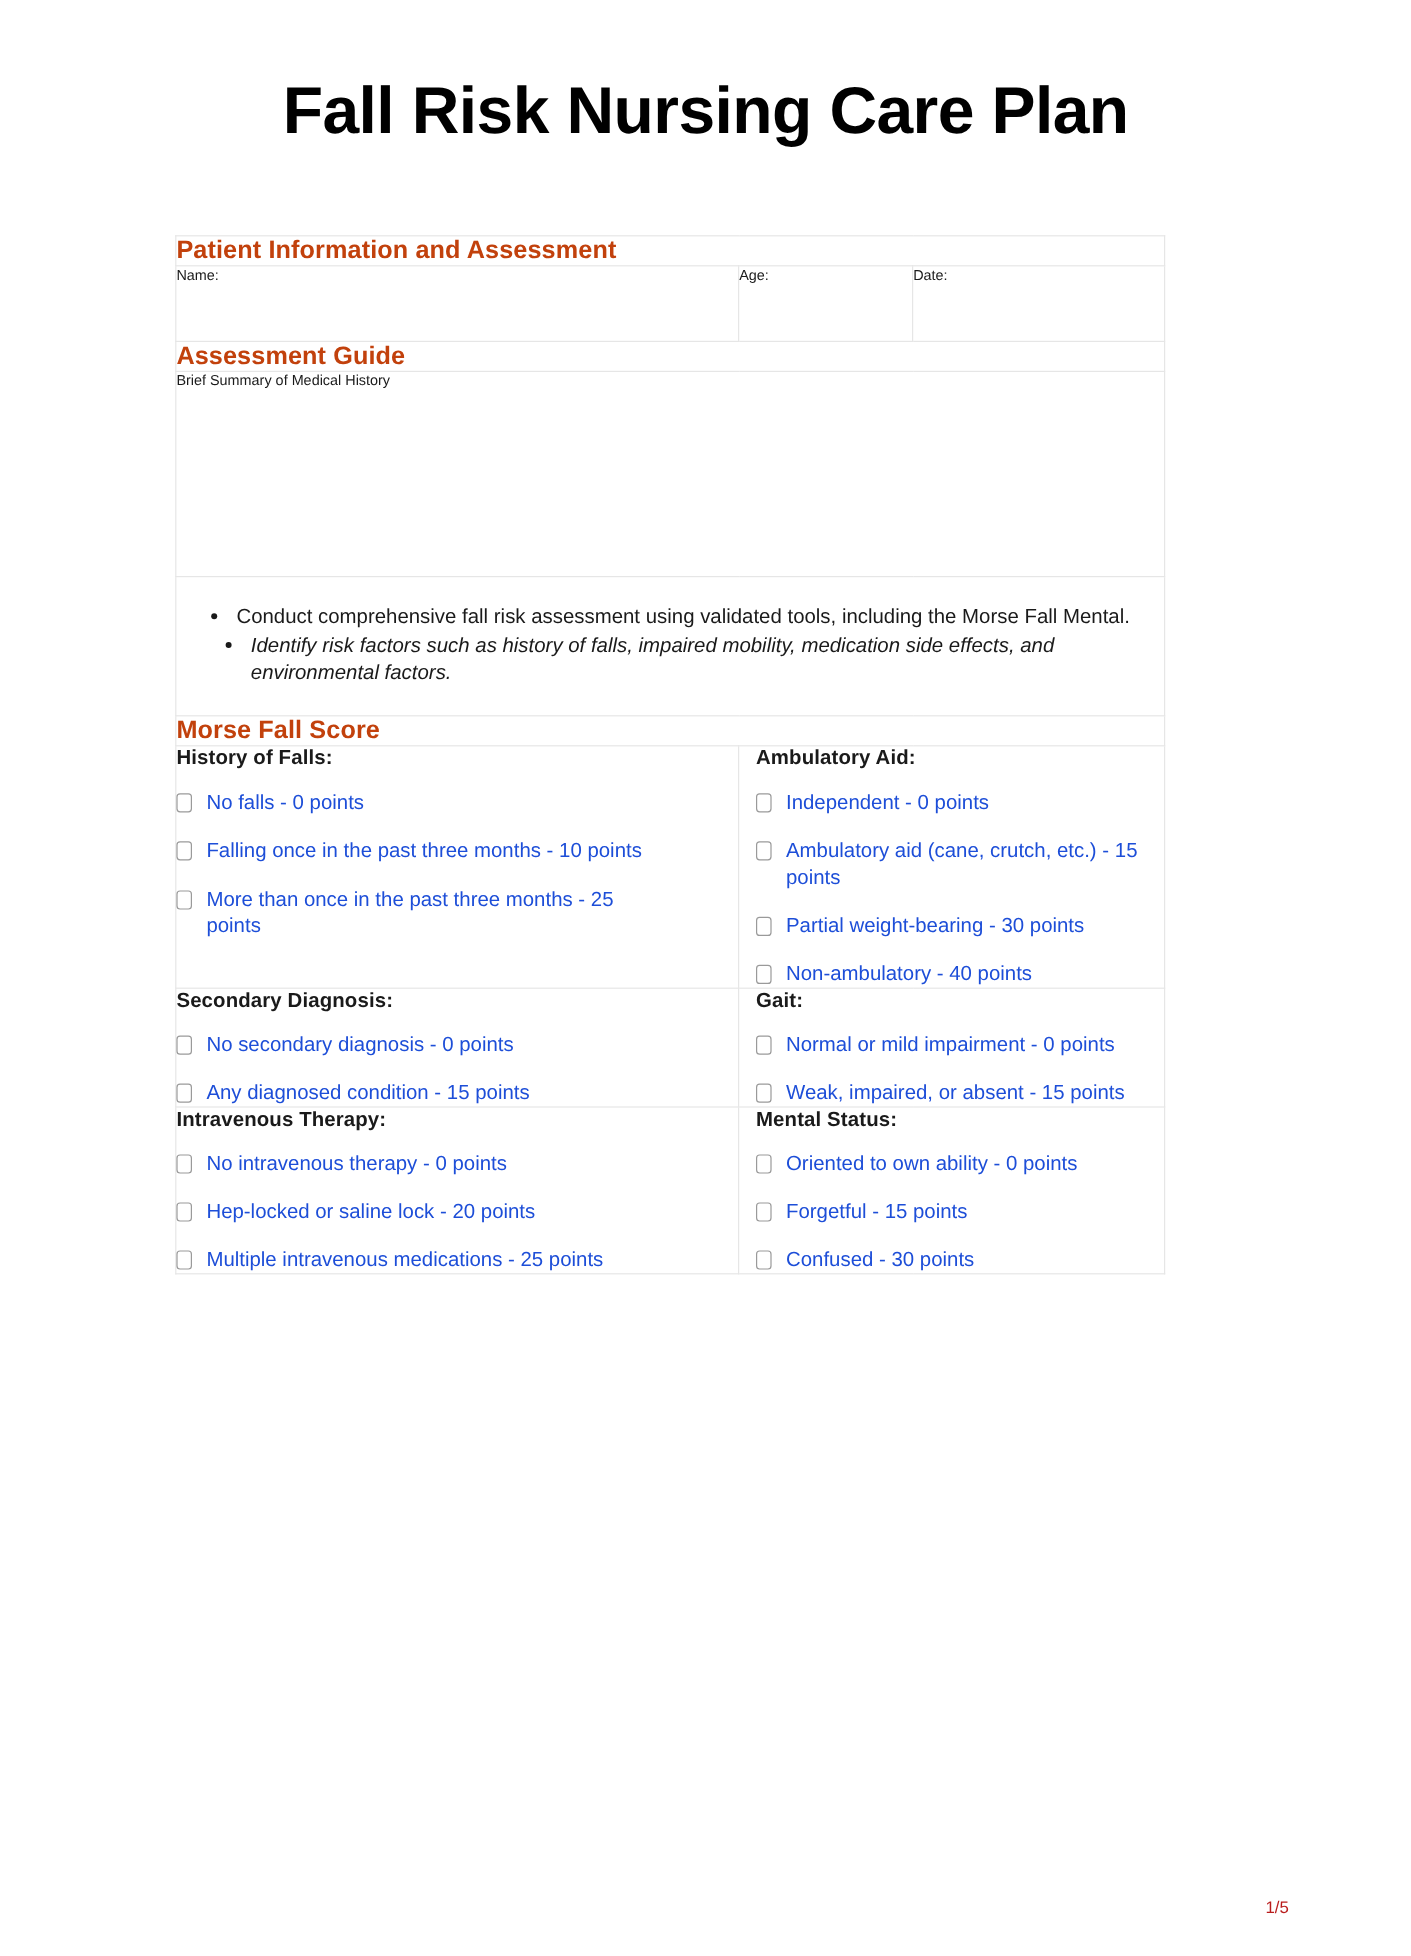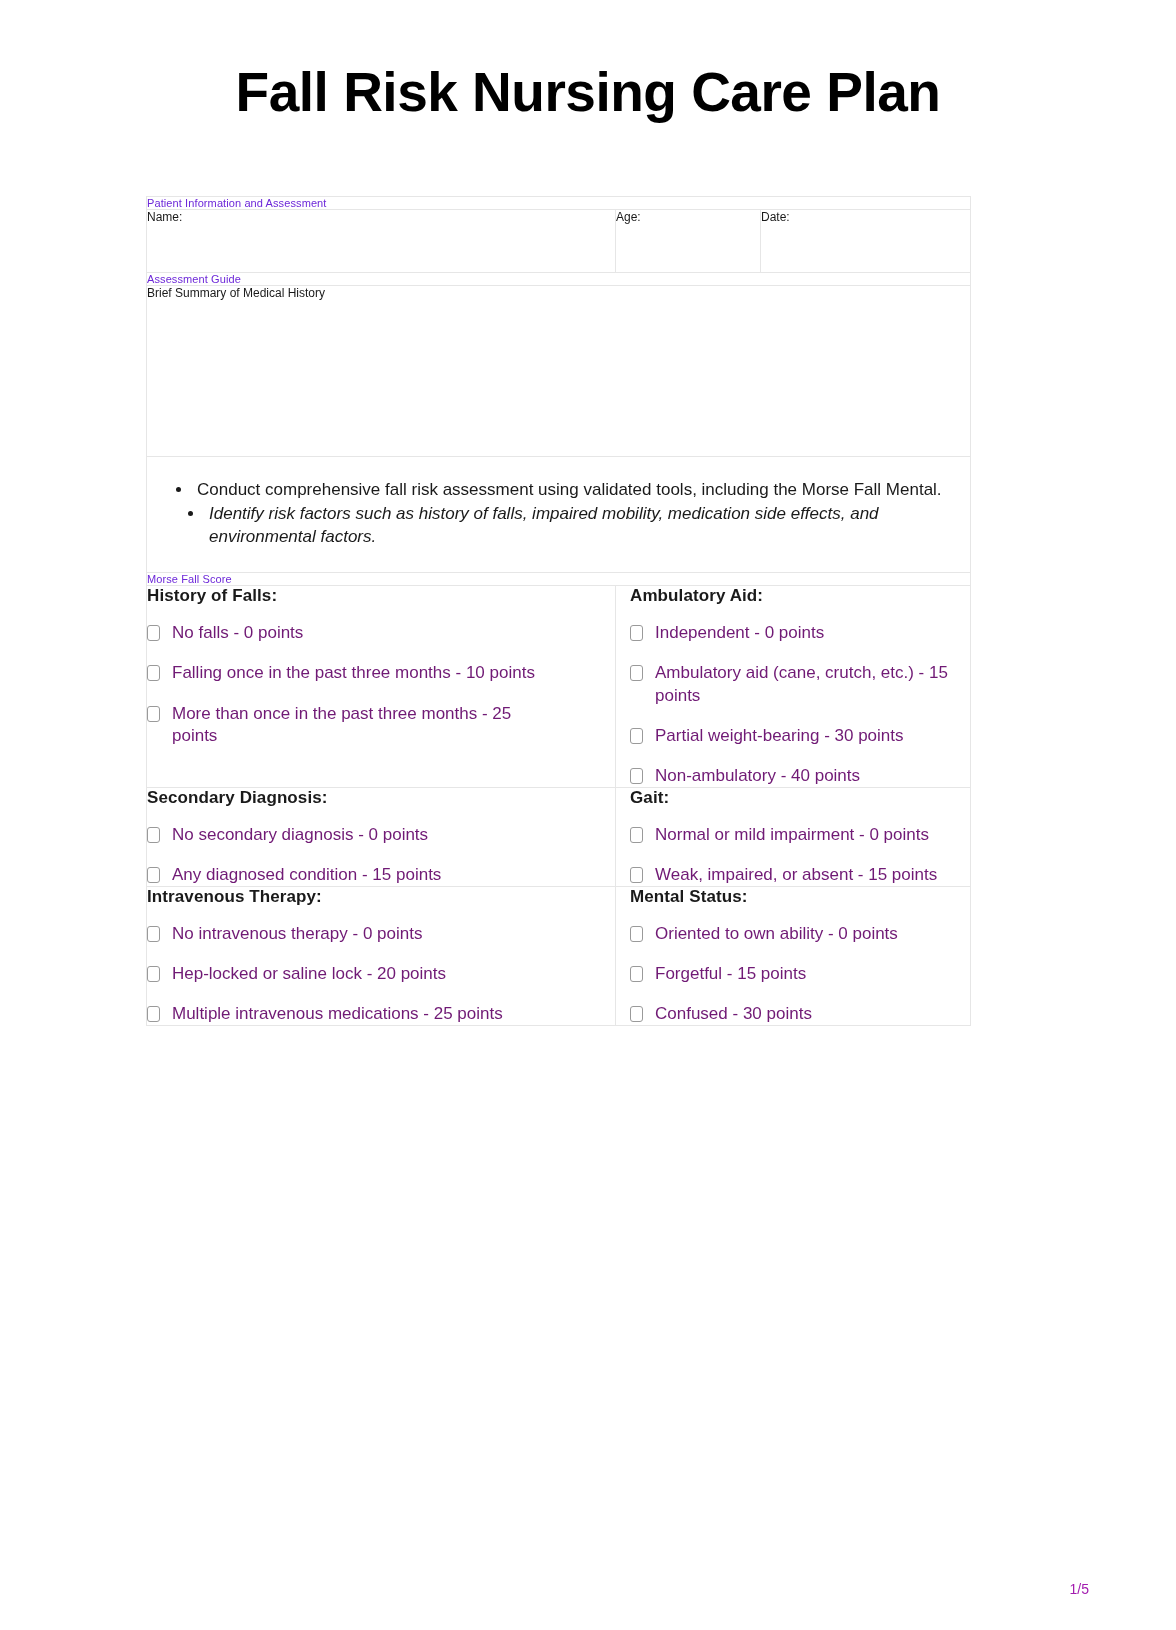--- a/index.html
+++ b/index.html
@@ -45,24 +45,24 @@
     table-layout: fixed;
   }
 
   .form-table td {
     border: 1px solid #e6e6e6;
     vertical-align: top;
     padding: 0;
   }
 
   .section-head {
-    font-size: 11px;
-    font-weight: normal;
+    font-size: 21px;
+    font-weight: bold;
     padding: 13px 12px 13px 12px;
-    color: #6d28d9;
+    color: #c2410c;
     letter-spacing: 0.1px;
   }
 
   .field-label {
     font-size: 12px;
     font-weight: normal;
     color: #1a1a1a;
     padding: 14px 12px 0 12px;
   }
 
@@ -109,33 +109,33 @@
     border-radius: 3px;
     background: #ffffff;
     margin-top: 3px;
     margin-right: 12px;
     box-sizing: border-box;
   }
 
   .opt-text {
     font-size: 17px;
     line-height: 1.3;
-    color: #701a75;
+    color: #1d4ed8;
   }
   .col-left .opt-text  { max-width: 372px; }
   .col-right .opt-text { max-width: 322px; }
 
   .cell-total { height: 120px; }
 
   .page-num {
     position: absolute;
-    right: 87px;
+    right: 102px;
     top: 1581px;
     font-size: 14px;
-    color: #a21caf;
+    color: #b91c1c;
   }
 </style>
 </head>
 <body>
 
 <div class="page">
 
   <h1 class="doc-title">Fall Risk Nursing Care Plan</h1>
 
   <table class="form-table">

